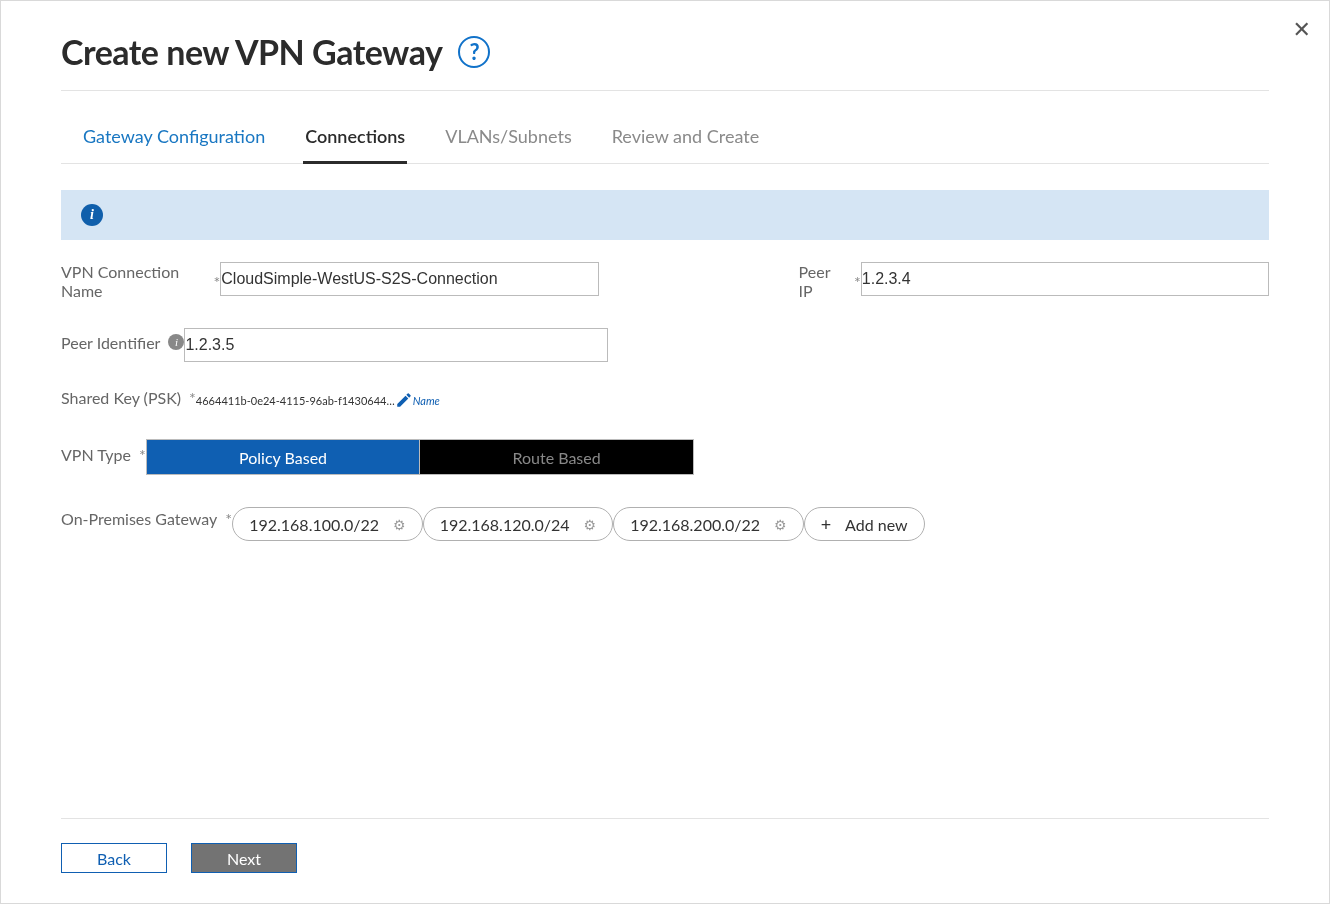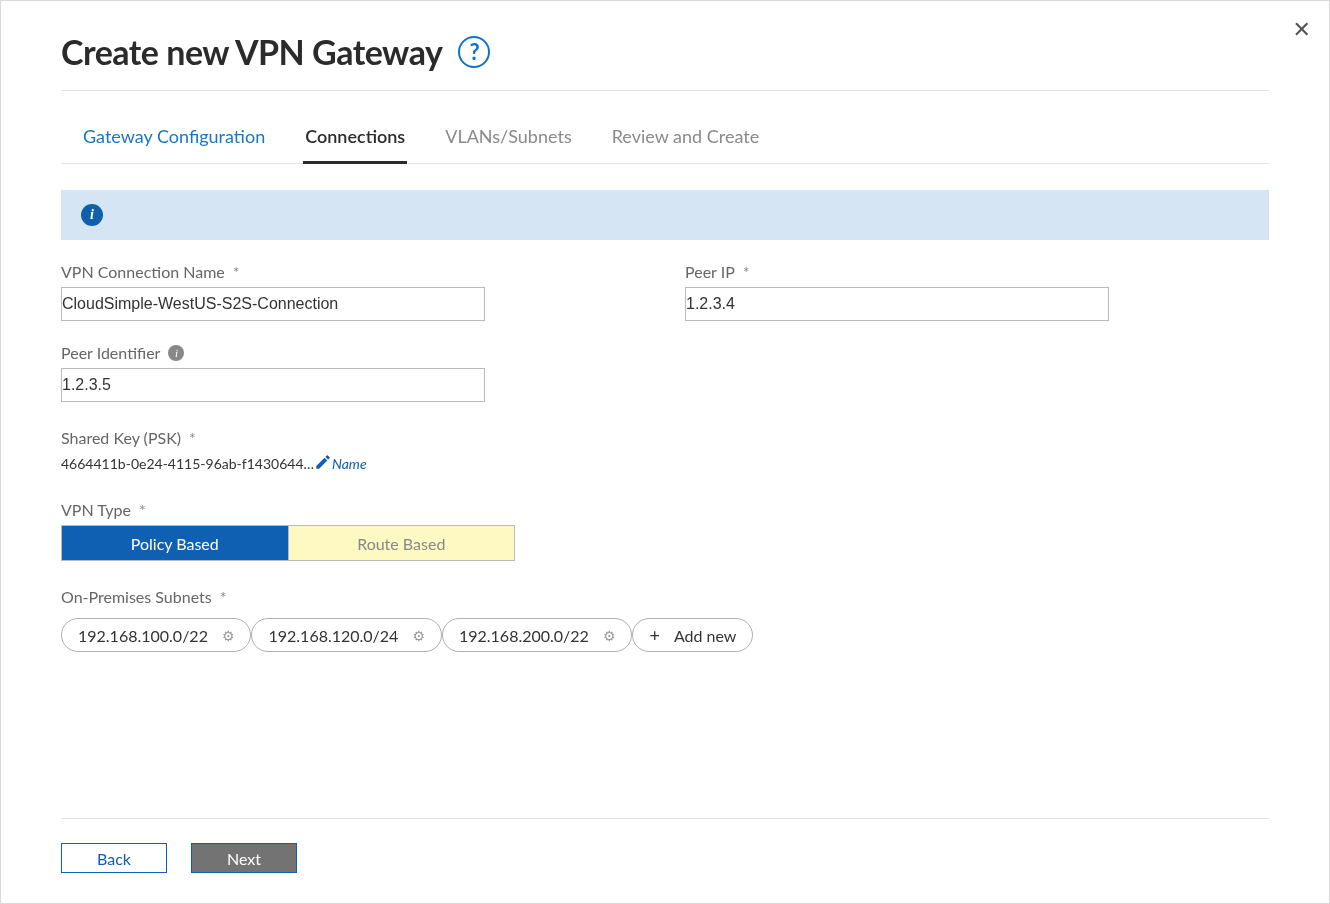--- a/index.html
+++ b/index.html
@@ -11,30 +11,30 @@
   .rule { border:none; border-top:1px solid #e3e3e3; margin:10px 0 24px 0; }
   .tabs { display:flex; border-bottom:1px solid #e3e3e3; gap:36px; padding-left:20px; }
   .tab { padding:10px 2px 14px 2px; font-size:18px; color:#8a8a8a; cursor:pointer; }
   .tab.link { color:#1977c2; }
   .tab.active { color:#2b2b2b; font-weight:600; border-bottom:3px solid #2b2b2b; margin-bottom:-1px; }
   .info-banner { margin-top:26px; background:#d5e5f4; display:flex; align-items:center; padding:14px 20px; gap:16px; font-size:16px; }
   .info-icon { width:22px; height:22px; background:#105fab; border-radius:50%; color:#fff; font-family:Georgia, serif; font-weight:700; font-style:italic; display:flex; align-items:center; justify-content:center; font-size:14px; flex:0 0 auto; }
   .info-banner a { color:#1564b3; font-style:italic; text-decoration:none; }
   .form-area { margin-top:22px; }
   .row { display:flex; gap:200px; margin-bottom:22px; }
-  .field { display:flex; flex-direction:column; }
+  .field { display:flex; flex-direction:row; }
   .field-label { font-size:16px; color:#666; margin-bottom:6px; display:flex; align-items:center; gap:8px; }
   .req { color:#888; }
   .input { width:424px; height:34px; border:1px solid #bbb; padding:0 0; font-size:16px; color:#333; }
-  .psk-row { display:flex; align-items:center; font-size:14px; color:#333; }
+  .psk-row { display:flex; align-items:center; font-size:11px; color:#333; }
   .psk-val { max-width:300px; overflow:hidden; white-space:nowrap; text-overflow:ellipsis; }
   .edit-icon { color:#0f5fb2; cursor:pointer; }
   .copy-link { color:#0f5fb2; font-style:italic; cursor:pointer; }
-  .toggle-group { display:flex; width:454px; border:1px solid #bbb; height:36px; overflow:hidden; }
-  .toggle-btn { flex:1; display:flex; align-items:center; justify-content:center; font-size:16px; cursor:pointer; color:#888; background:#fef9c3; }
+  .toggle-group { display:flex; width:548px; border:1px solid #bbb; height:36px; overflow:hidden; }
+  .toggle-btn { flex:1; display:flex; align-items:center; justify-content:center; font-size:16px; cursor:pointer; color:#888; background:#000000; }
   .toggle-btn.active { background:#0f5fb2; color:#fff; }
   .toggle-btn:first-child { border-right:1px solid #bbb; }
   .chips { display:flex; flex-wrap:wrap; margin-top:6px; }
   .chip { border:1px solid #b0b0b0; border-radius:18px; height:34px; padding:0 16px; display:flex; align-items:center; gap:14px; font-size:16px; color:#333; cursor:default; }
   .chip .gear { color:#9a9a9a; font-size:14px; cursor:pointer; }
   .chip.add { cursor:pointer; }
   .chip.add .plus { font-size:18px; color:#333; }
   .footer { position:absolute; left:60px; right:60px; bottom:30px; }
   .footer-rule { border:none; border-top:1px solid #e3e3e3; margin:0 0 24px 0; }
   .btns { display:flex; gap:24px; }
@@ -119,21 +119,21 @@
         <span class="req">*</span>
       </div>
       <div class="toggle-group">
         <div class="toggle-btn active">Policy Based</div>
         <div class="toggle-btn">Route Based</div>
       </div>
     </div>
 
     <div class="field section-gap">
       <div class="field-label">
-        <span>On-Premises Subnets</span>
+        <span>On-Premises Gateway</span>
         <span class="req">*</span>
       </div>
       <div class="chips">
         <div class="chip">
           <span>192.168.100.0/22</span>
           <span class="gear">⚙</span>
         </div>
         <div class="chip">
           <span>192.168.120.0/24</span>
           <span class="gear">⚙</span>

